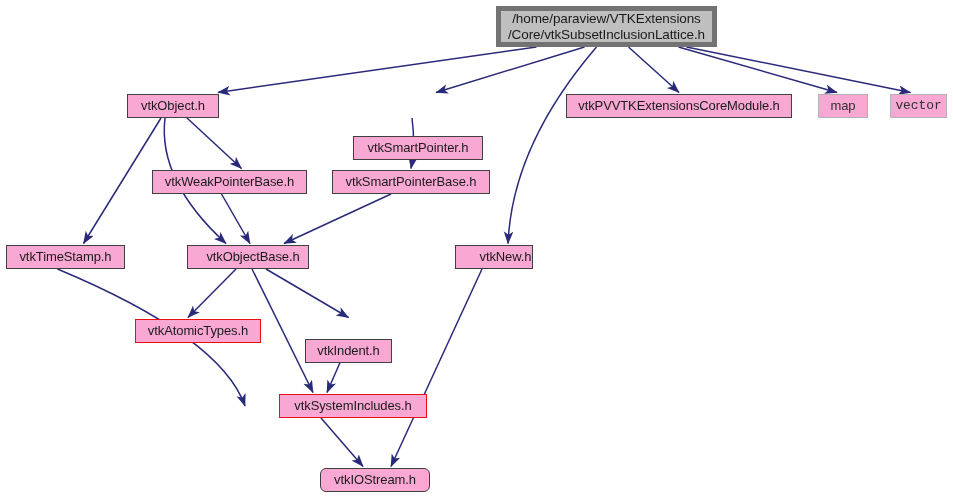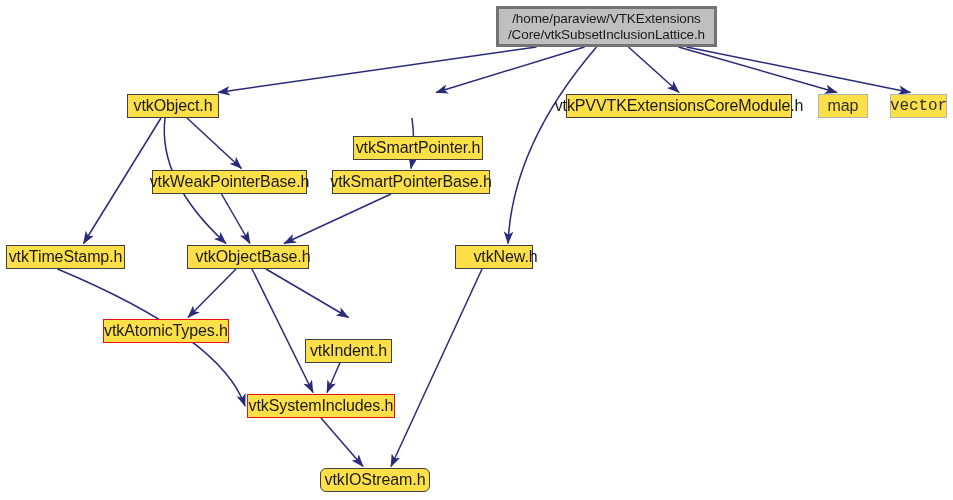--- a/index.html
+++ b/index.html
@@ -22,37 +22,38 @@
     width: 953px;
     height: 500px;
   }
   .node {
     position: absolute;
     box-sizing: border-box;
     display: flex;
     align-items: center;
     justify-content: center;
     text-align: center;
-    background: #fde047;
+    background: #f9a8d4;
     border: 1px solid #404040;
-    font-size: 16px;
+    font-size: 13px;
     color: #1a1a1a;
     line-height: 1.18;
     white-space: pre-line;
     letter-spacing: -0.1px;
     z-index: 5;
   }
   .node.root {
     background: #bfbfbf;
-    border: 3px solid #737373;
+    border: 5px solid #737373;
     font-size: 13.5px;
     padding-top: 1px;
   }
   .node.red {
     border: 1px solid #e81010;
+    margin-left: 32px;
   }
   .node.sys {
     border: 1px solid #b3b3b3;
     color: #303030;
   }
 </style>
 </head>
 <body>
 
 <div id="canvas">

